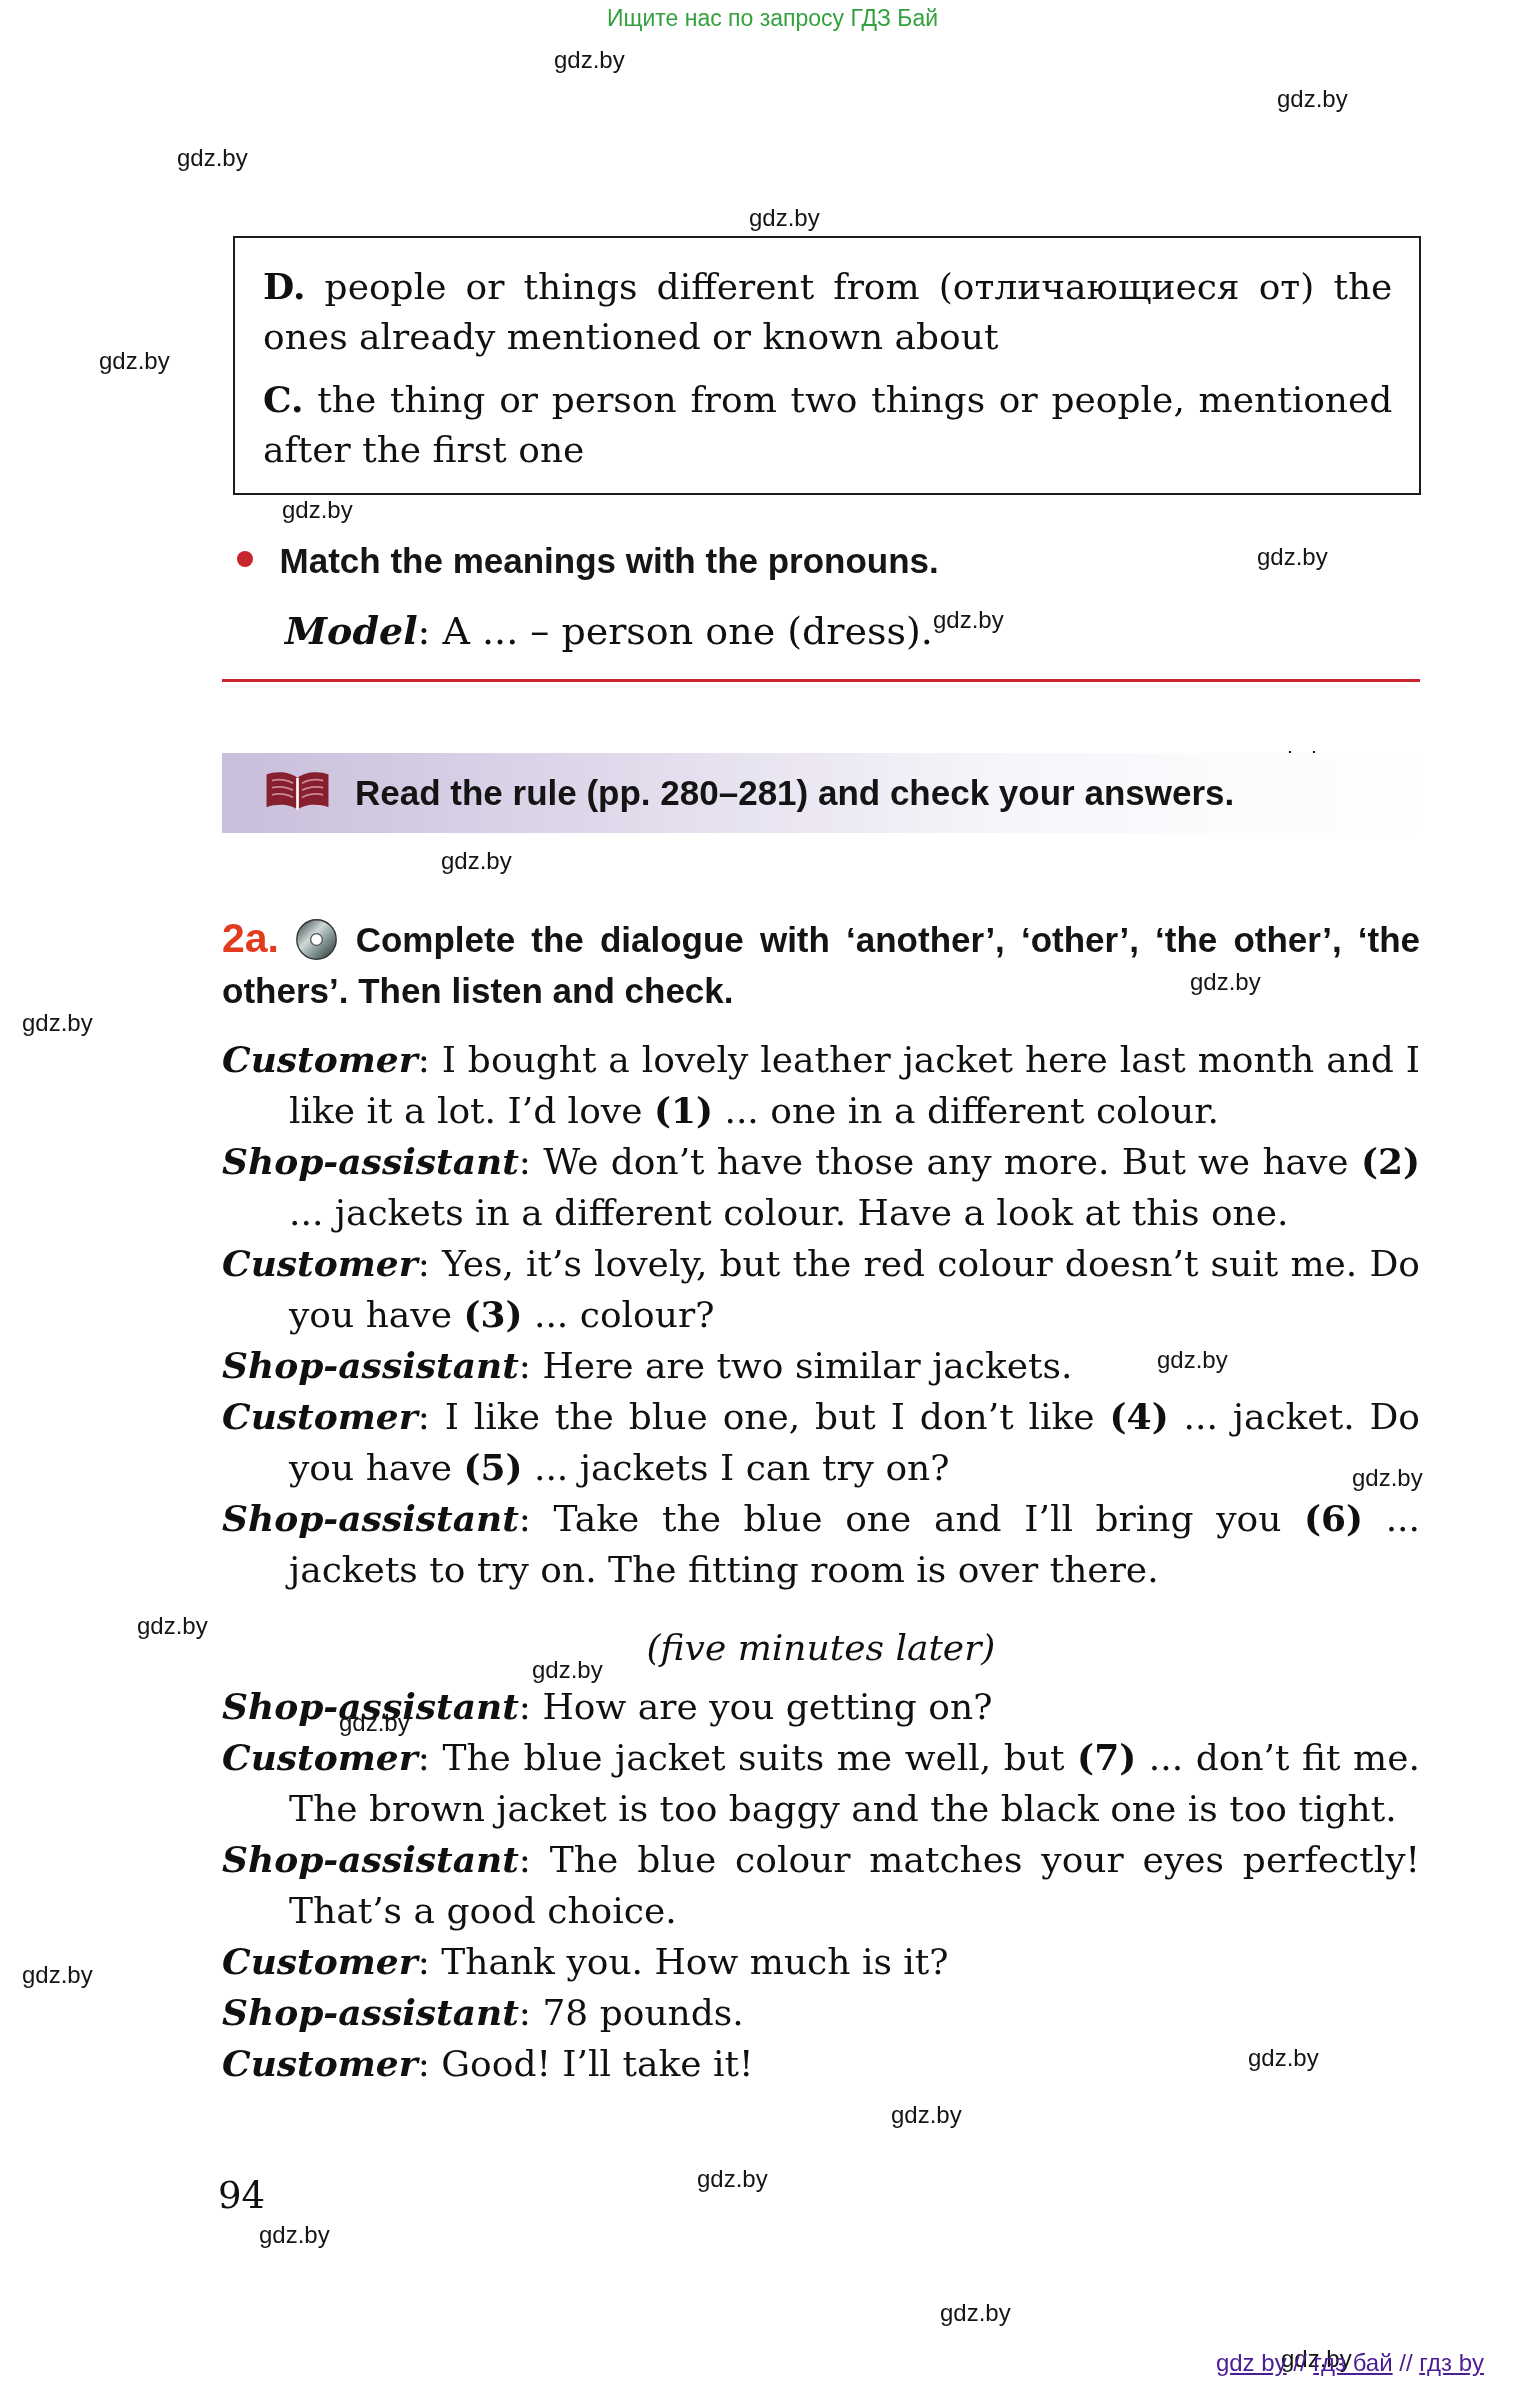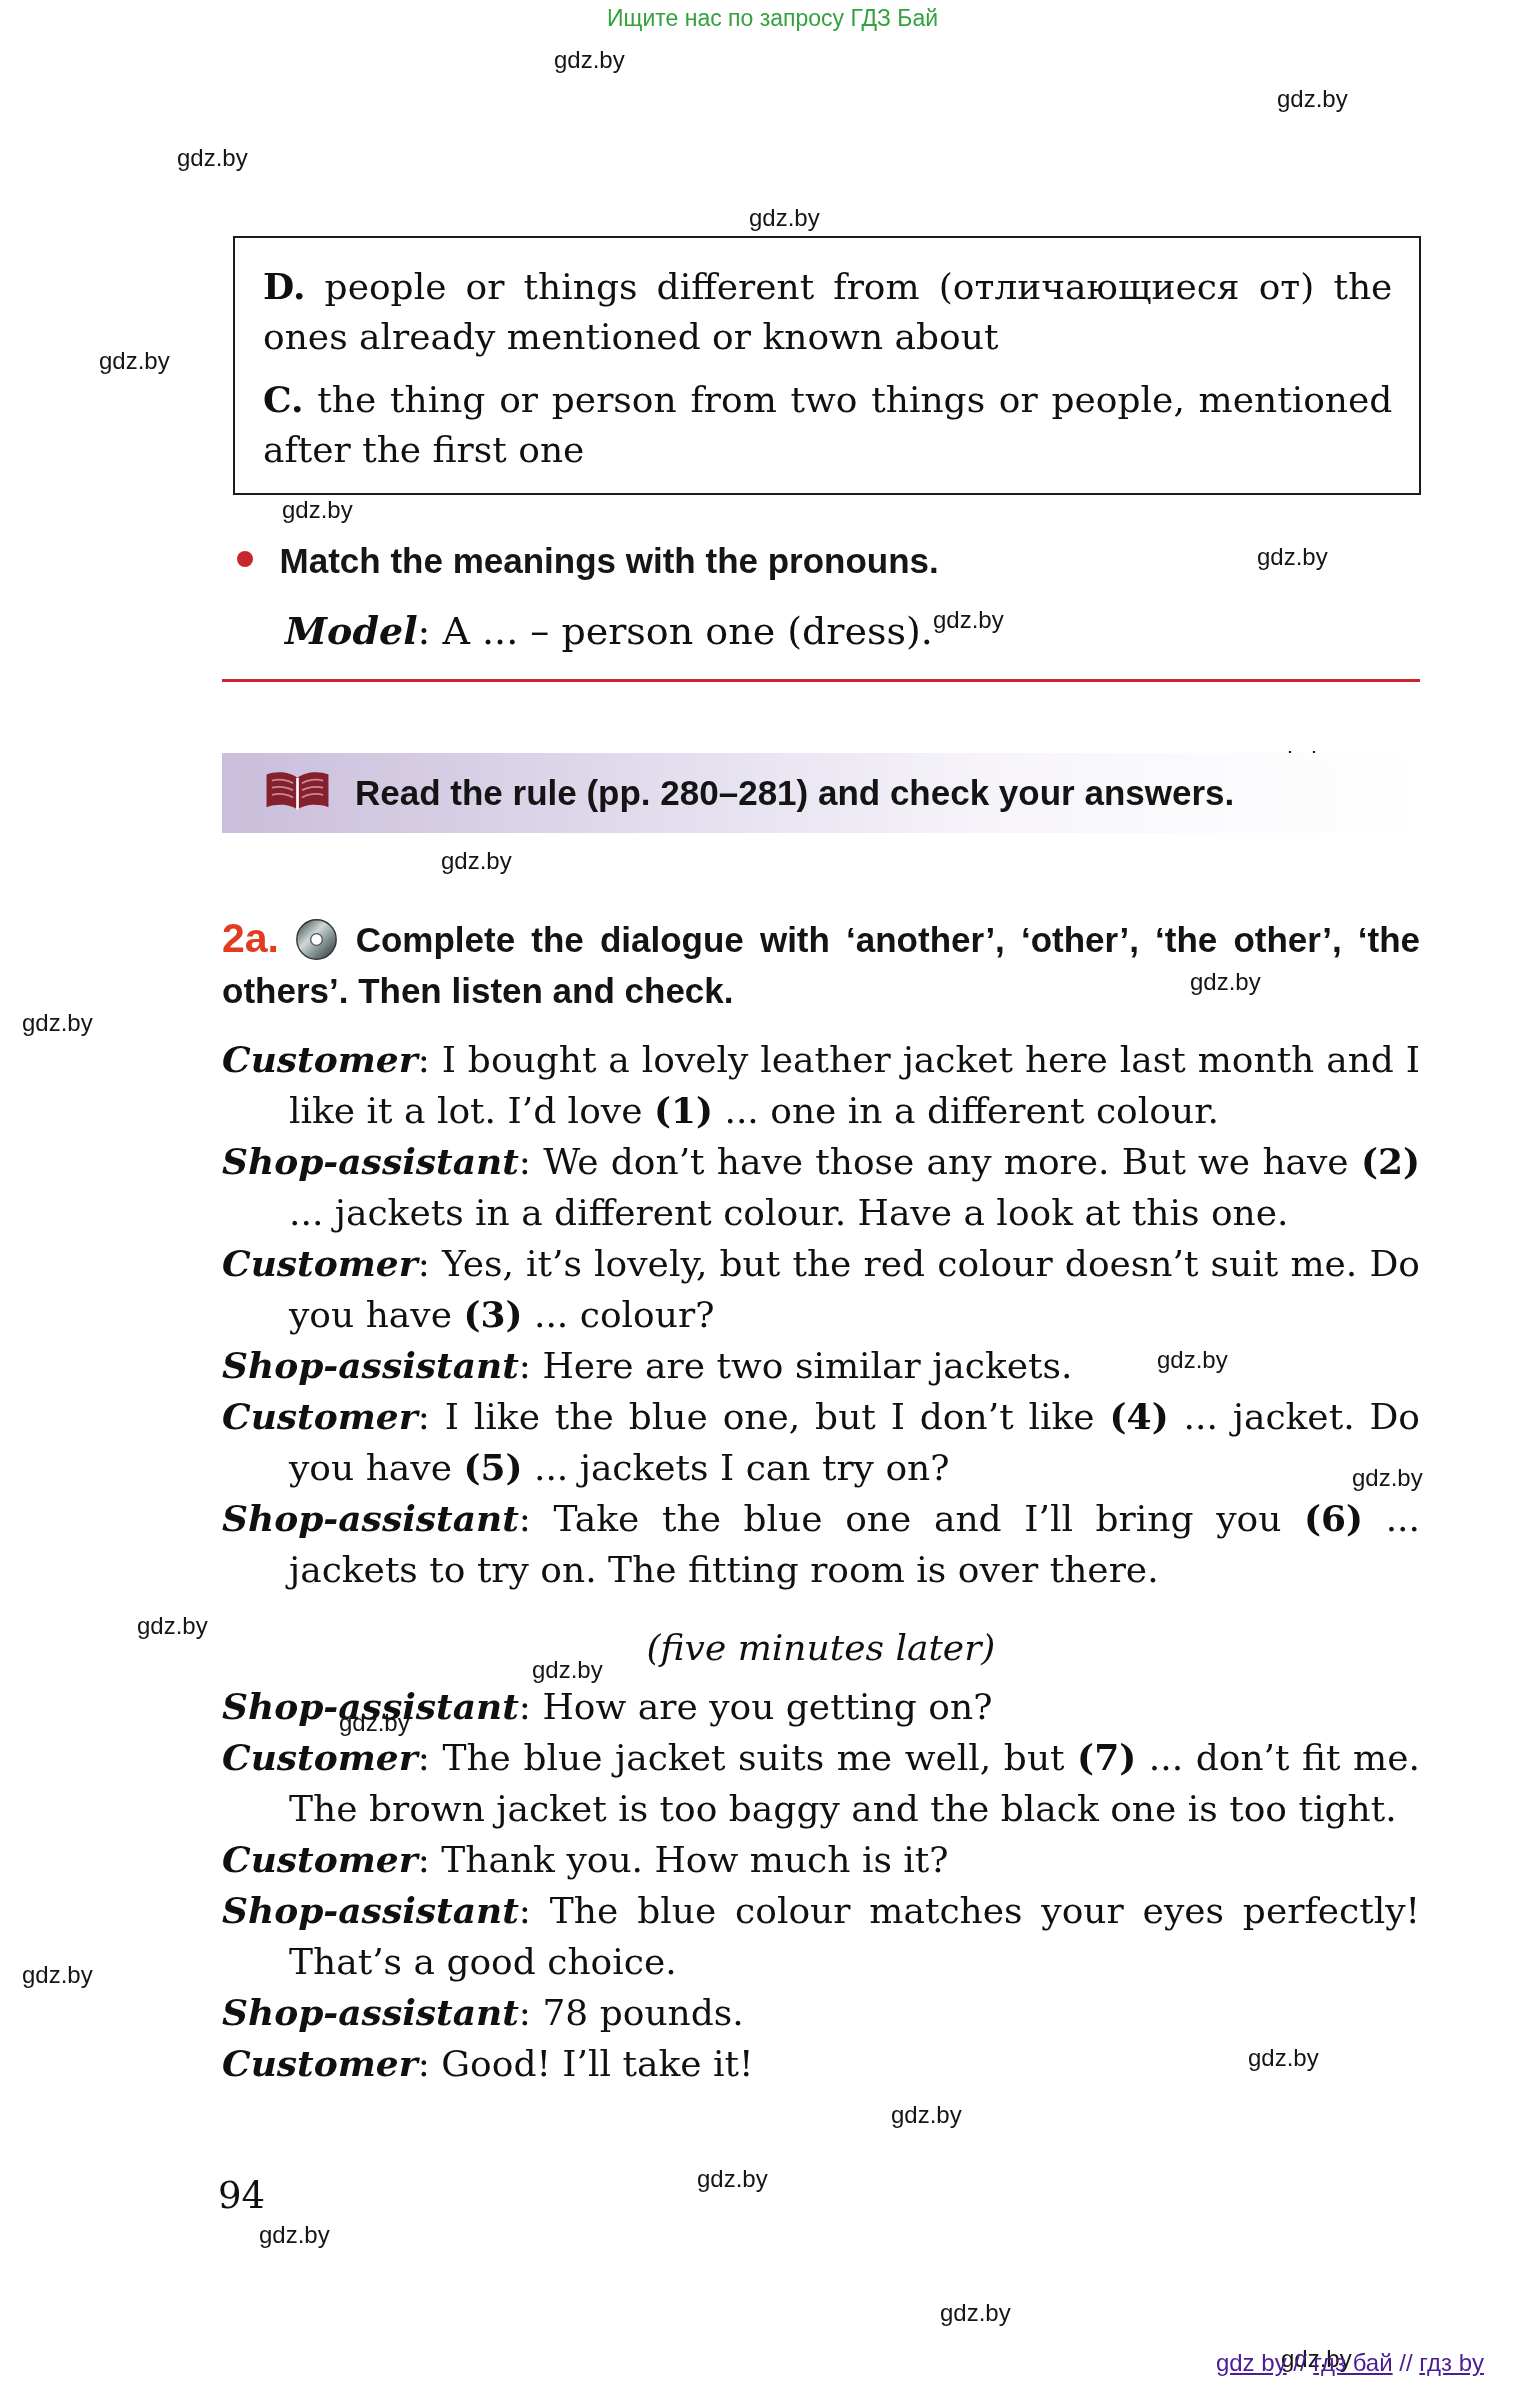--- a/index.html
+++ b/index.html
@@ -148,22 +148,22 @@
   <div class="dialogue" id="dialogue">
       <p class="turn"><span class="speaker">Customer</span>: I bought a lovely leather jacket here last month and I like it a lot. I’d love <b>(1)</b> ... one in a different colour.</p>
       <p class="turn"><span class="speaker">Shop-assistant</span>: We don’t have those any more. But we have <b>(2)</b> ... jackets in a different colour. Have a look at this one.</p>
       <p class="turn"><span class="speaker">Customer</span>: Yes, it’s lovely, but the red colour doesn’t suit me. Do you have <b>(3)</b> ... colour?</p>
       <p class="turn"><span class="speaker">Shop-assistant</span>: Here are two similar jackets.</p>
       <p class="turn"><span class="speaker">Customer</span>: I like the blue one, but I don’t like <b>(4)</b> ... jacket. Do you have <b>(5)</b> ... jackets I can try on?</p>
       <p class="turn"><span class="speaker">Shop-assistant</span>: Take the blue one and I’ll bring you <b>(6)</b> ... jackets to try on. The fitting room is over there.</p>
       <div class="stage">(five minutes later)</div>
       <p class="turn"><span class="speaker">Shop-assistant</span>: How are you getting on?</p>
       <p class="turn"><span class="speaker">Customer</span>: The blue jacket suits me well, but <b>(7)</b> ... don’t fit me. The brown jacket is too baggy and the black one is too tight.</p>
+      <p class="turn"><span class="speaker">Shop-assistant</span>: The blue colour matches your eyes perfectly! That’s a good choice.</p>
       <p class="turn"><span class="speaker">Customer</span>: Thank you. How much is it?</p>
-      <p class="turn"><span class="speaker">Shop-assistant</span>: The blue colour matches your eyes perfectly! That’s a good choice.</p>
       <p class="turn"><span class="speaker">Shop-assistant</span>: 78 pounds.</p>
       <p class="turn"><span class="speaker">Customer</span>: Good! I’ll take it!</p>
     </div>
 
   <div class="page-num">94</div>
 
 
   <div class="footer-links" id="footer-links"><span class="flink">gdz by</span><span>&nbsp;//&nbsp;</span><span class="flink">гдз бай</span><span>&nbsp;//&nbsp;</span><span class="flink">гдз by</span></div>
 
 </div>

